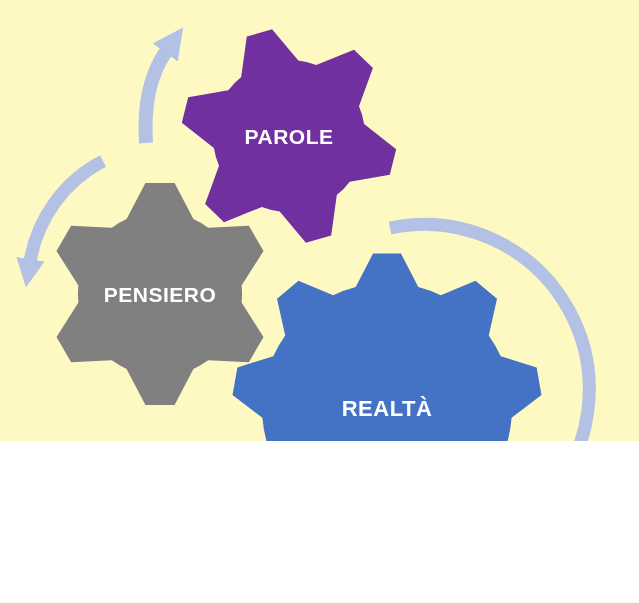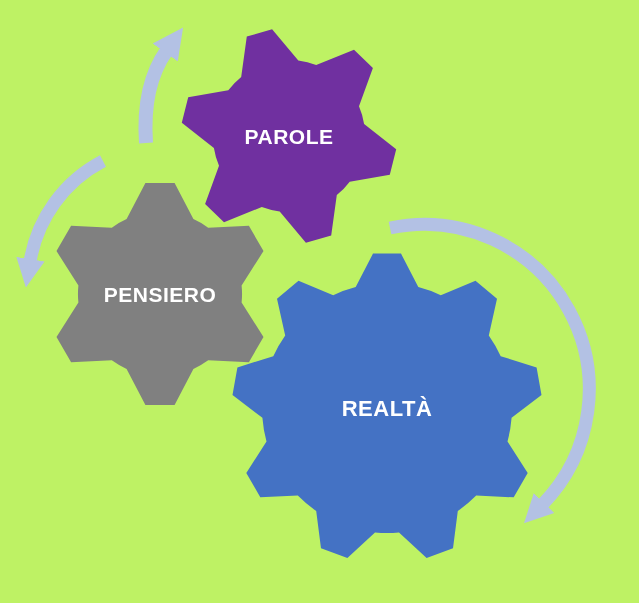--- a/index.html
+++ b/index.html
@@ -3,22 +3,22 @@
 <meta charset="utf-8">
 <style>
   html, body {
     margin: 0;
     padding: 0;
     background: #ffffff;
   }
   .stage {
     position: relative;
     width: 639px;
-    height: 603px;
-    background: #bef264;
+    height: 441px;
+    background: #fef9c3;
     overflow: hidden;
     font-family: "Liberation Sans", sans-serif;
   }
   .stage svg {
     display: block;
     width: 639px;
     height: 603px;
   }
   .gear-label {
     font-family: "Liberation Sans", sans-serif;

